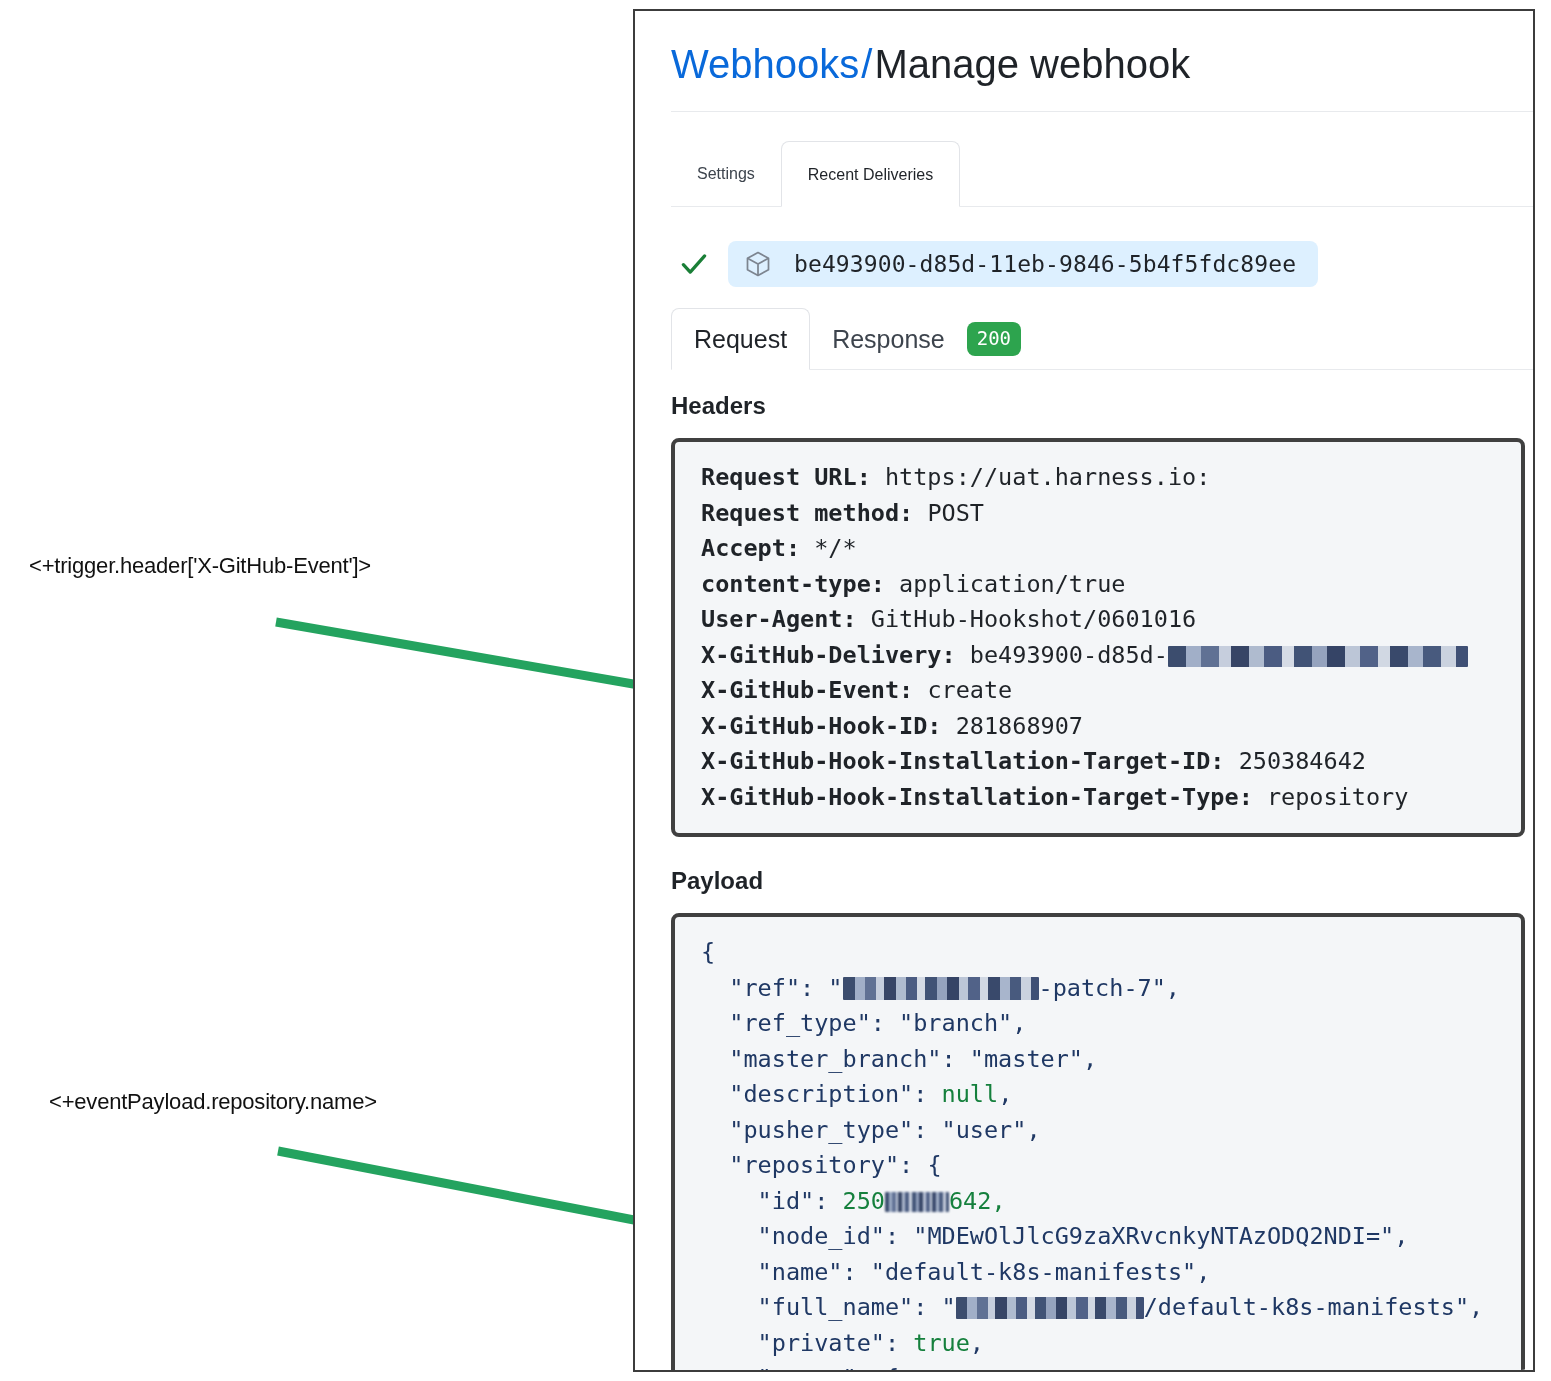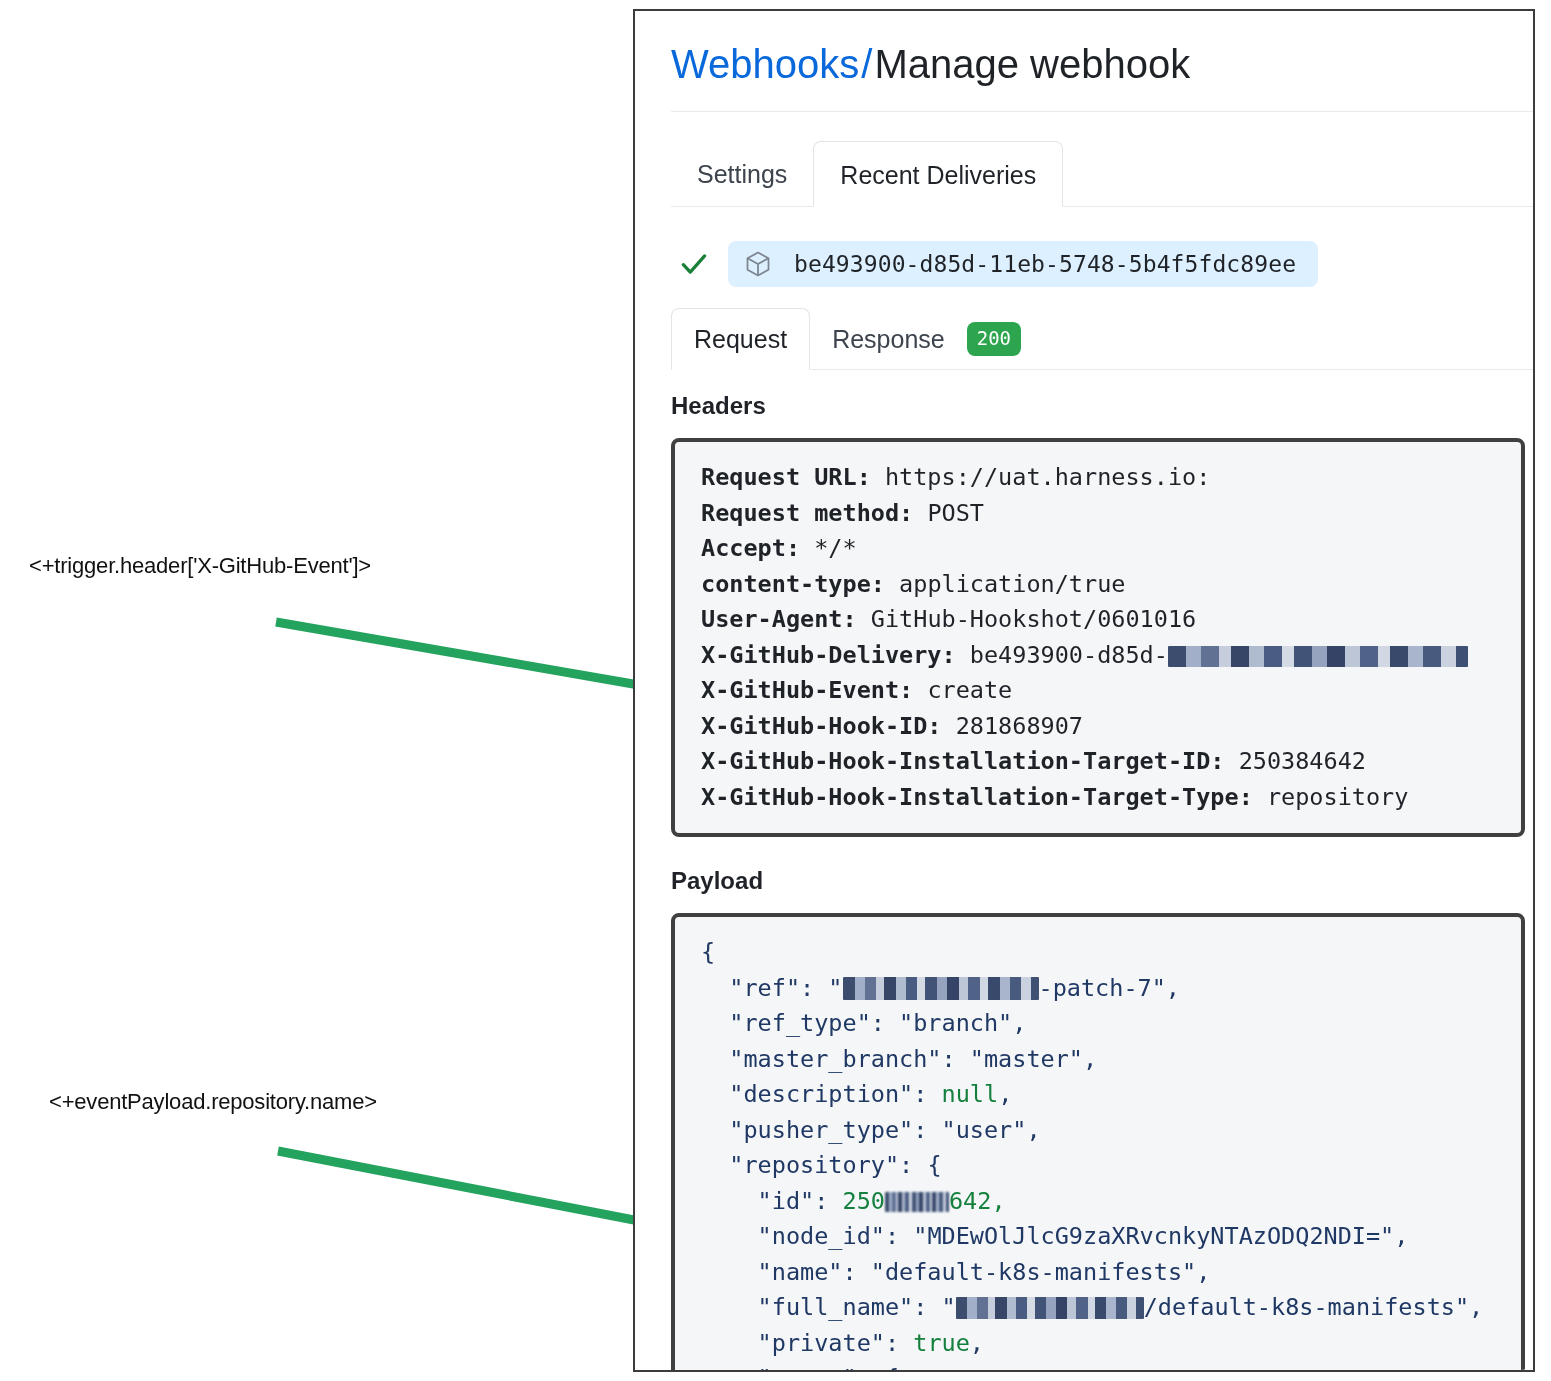--- a/index.html
+++ b/index.html
@@ -89,21 +89,21 @@
   .main-tabs::after {
     content: "";
     position: absolute;
     left: 0; right: 0; bottom: 0;
     height: 1px;
     background: #e8eaed;
   }
   .main-tab {
     position: relative;
     display: inline-block;
-    font-size: 25px;
+    font-size: 16px;
     color: #3d444d;
     padding: 18px 26px 16px 26px;
     box-sizing: border-box;
     height: 66px;
     line-height: 30px;
     vertical-align: bottom;
     cursor: pointer;
   }
   .main-tab.selected {
     color: #1f2328;
@@ -295,21 +295,21 @@
 
   <div class="delivery-row">
     <svg class="check-icon" viewBox="0 0 24 24">
       <path d="M3.5 12.5 L9 18.5 L20.5 5.5" stroke="#1a7f37" stroke-width="2.6" fill="none" stroke-linecap="round" stroke-linejoin="round"></path>
     </svg>
     <div class="delivery-chip">
       <svg class="cube-icon" viewBox="0 0 24 24">
         <path d="M12 2.2 L21 7.1 L21 16.9 L12 21.8 L3 16.9 L3 7.1 Z" stroke="#7d8590" stroke-width="1.5" fill="none" stroke-linejoin="round"></path>
         <path d="M3 7.1 L12 12 L21 7.1 M12 12 L12 21.8" stroke="#7d8590" stroke-width="1.5" fill="none" stroke-linejoin="round"></path>
       </svg>
-      <span class="delivery-guid">be493900-d85d-11eb-5748-5b4f5fdc89ee</span>
+      <span class="delivery-guid">be493900-d85d-11eb-9846-5b4f5fdc89ee</span>
     </div>
   </div>
 
   <div class="sub-tabs">
     <div class="sub-tab selected">Request</div><div class="sub-tab">
           <span>Response</span>
           <span class="status-badge">200</span>
         </div>
   </div>
 

